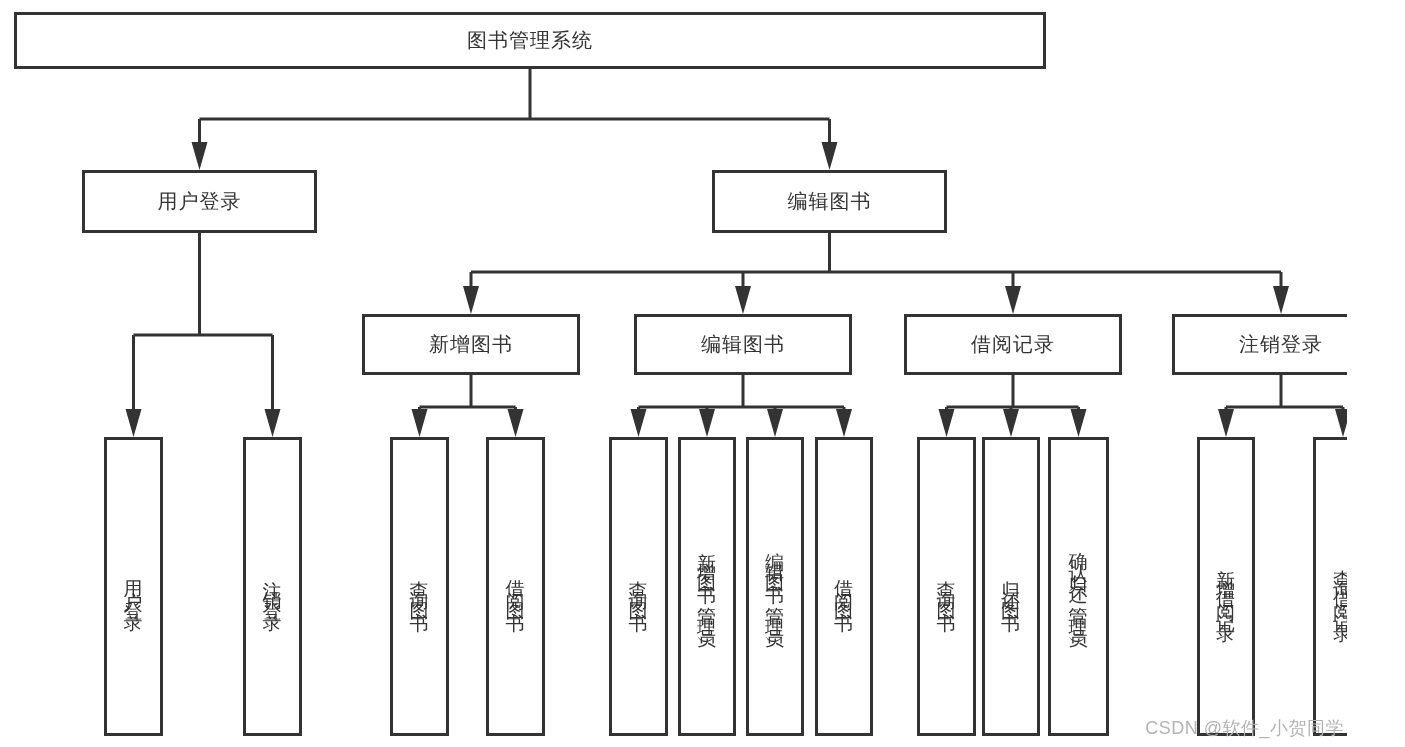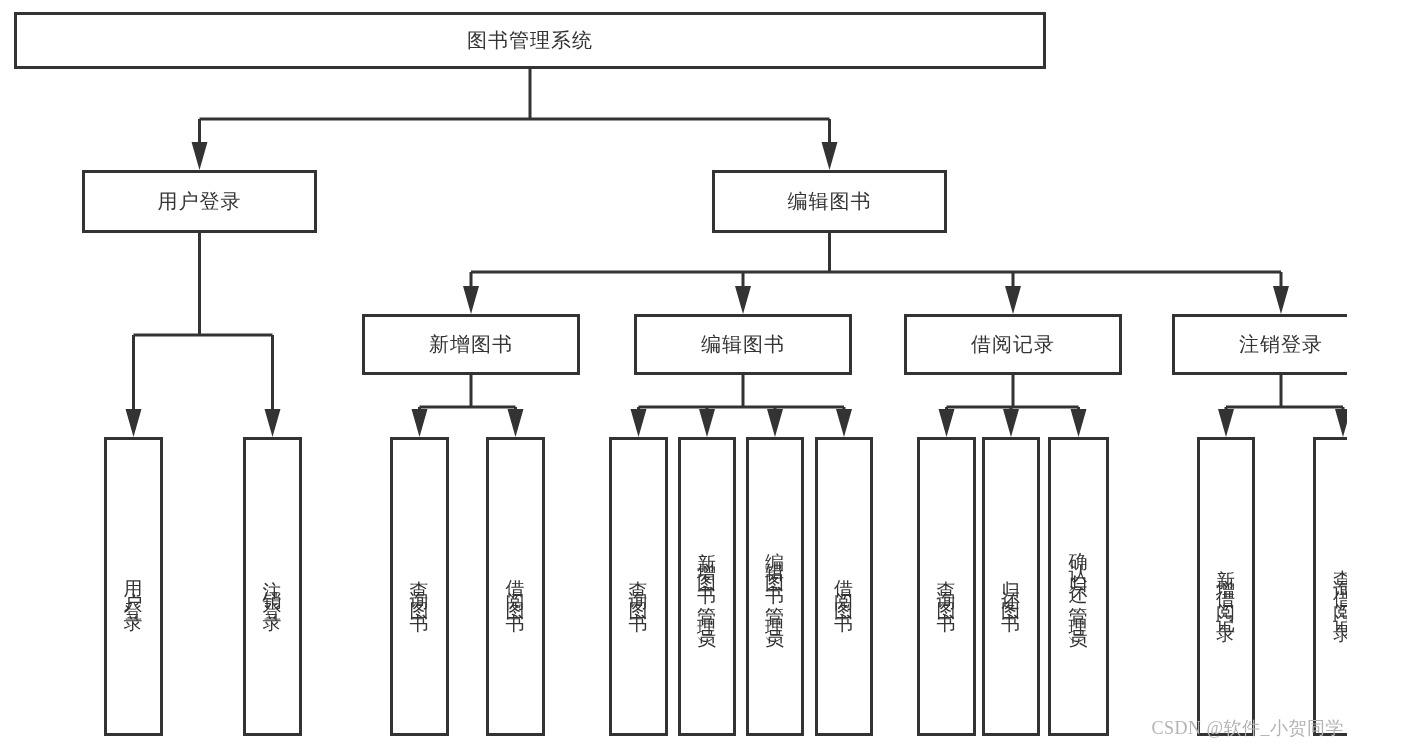--- a/index.html
+++ b/index.html
@@ -43,21 +43,20 @@
   }
   .watermark {
     position: absolute;
     right: 3px;
     top: 716px;
     z-index: 5;
     font-size: 18px;
     color: #b3b3b3;
     letter-spacing: 0.5px;
     white-space: nowrap;
-    font-family: Liberation Serif, serif;
   }
 </style>
 </head>
 <body>
 
 <div class="canvas">
 
   <svg class="connectors" width="1405" height="747" viewBox="0 0 1405 747">
     <g stroke="#333333" stroke-width="3" fill="none">
 

